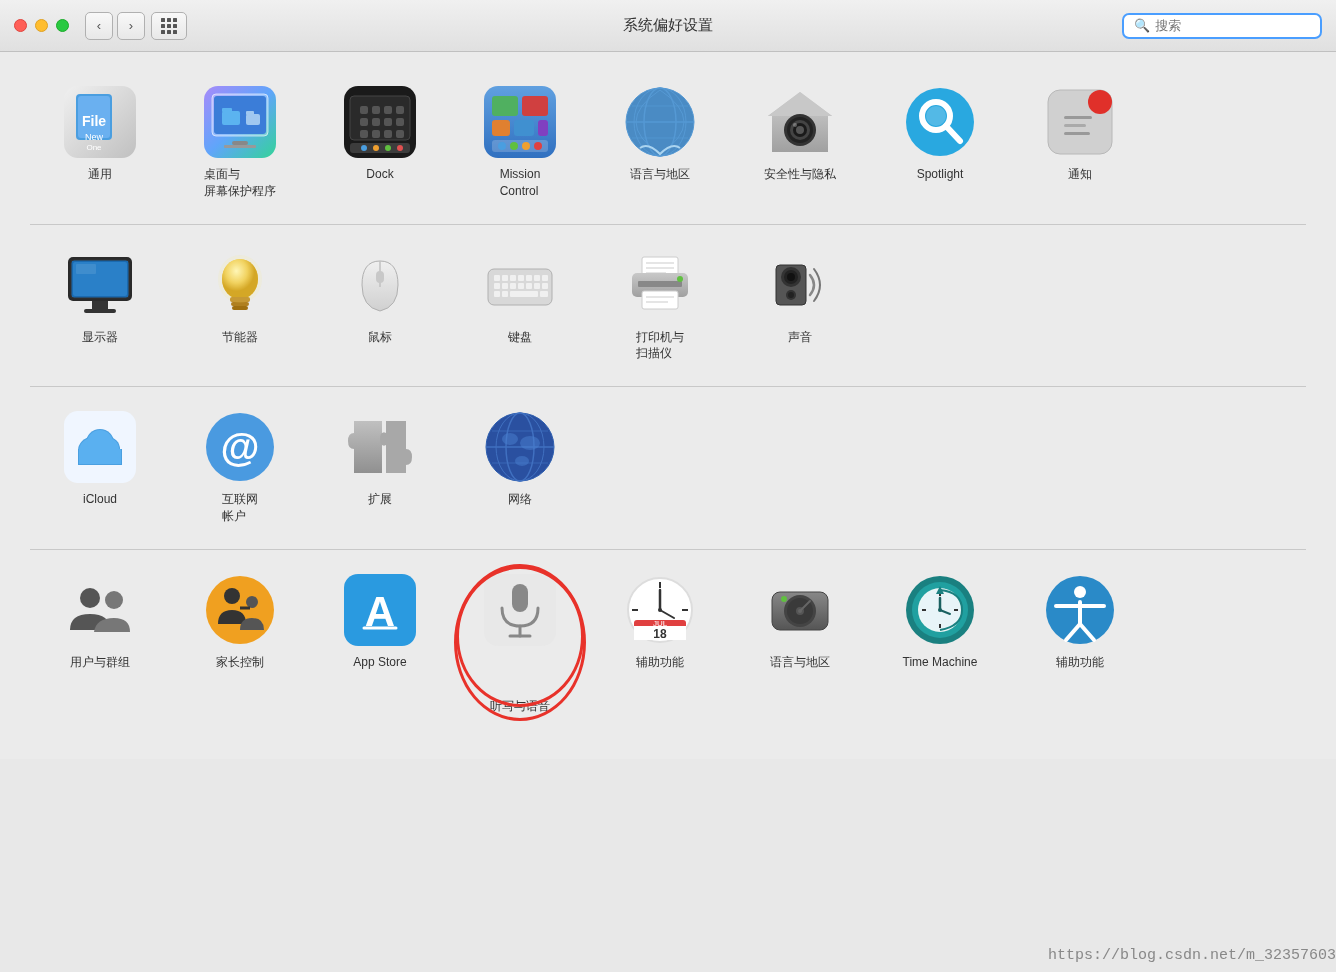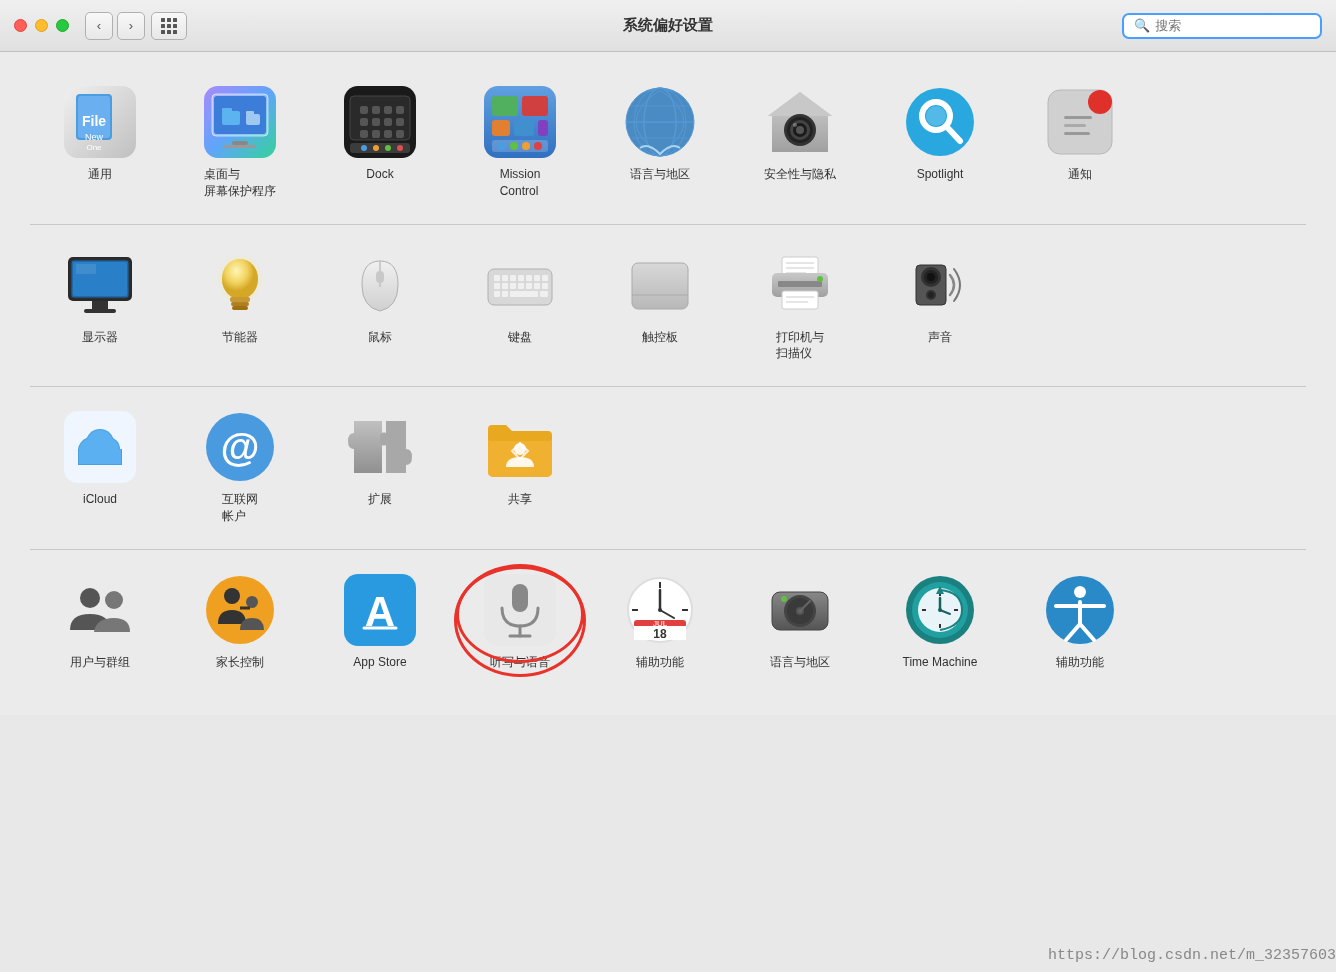--- a/index.html
+++ b/index.html
@@ -59,21 +59,21 @@
       gap: 2px;
     }
     .grid-dot { width: 4px; height: 4px; background: #555; border-radius: 0.5px; }
 
     .title {
       position: absolute;
       left: 50%;
       transform: translateX(-50%);
       font-size: 15px;
       color: #333;
-      font-weight: 700;
+      font-weight: 400;
     }
     .search-box {
       margin-left: auto;
       display: flex;
       align-items: center;
       background: white;
       border: 2px solid #4a9eff;
       border-radius: 7px;
       padding: 3px 10px;
       width: 200px;
@@ -131,20 +131,21 @@
       text-align: left;
       line-height: 1.4;
     }
 
     
     svg { display: block; }
 
     
     .pref-item.highlighted {
       position: relative;
+      gap: 44px;
     }
     .pref-item.highlighted::before {
       content: '';
       position: absolute;
       top: 4px; left: 4px; right: 4px; bottom: 4px;
       border: 3px solid #e8322a;
       border-radius: 50%;
       pointer-events: none;
       z-index: 10;
     }
@@ -469,36 +470,20 @@
             <rect x="58" y="34" width="6" height="6" rx="1" fill="#f0f0f0"></rect>
             <rect x="10" y="42" width="6" height="6" rx="1" fill="#f0f0f0"></rect>
             <rect x="18" y="42" width="6" height="6" rx="1" fill="#f0f0f0"></rect>
             <rect x="26" y="42" width="28" height="6" rx="1" fill="#f0f0f0"></rect>
             <rect x="56" y="42" width="8" height="6" rx="1" fill="#f0f0f0"></rect>
           </svg>
         </div>
         <div class="pref-label">键盘</div>
       </div>
 
-      <div class="pref-item">
-        <div class="pref-icon">
-          <svg width="72" height="72" viewBox="0 0 72 72">
-            <defs>
-              <linearGradient id="tpGrad" x1="0" y1="0" x2="0" y2="1">
-                <stop offset="0%" stop-color="#d8d8d8"></stop>
-                <stop offset="100%" stop-color="#b8b8b8"></stop>
-              </linearGradient>
-            </defs>
-            <rect x="8" y="14" width="56" height="46" rx="6" fill="url(#tpGrad)"></rect>
-            <rect x="8" y="14" width="56" height="46" rx="6" fill="none" stroke="#aaa" stroke-width="1"></rect>
-            <line x1="8" y1="46" x2="64" y2="46" stroke="#aaa" stroke-width="1"></line>
-          </svg>
-        </div>
-        <div class="pref-label">触控板</div>
-      </div>
 
       <div class="pref-item">
         <div class="pref-icon">
           <svg width="72" height="72" viewBox="0 0 72 72">
             <defs>
               <linearGradient id="printerGrad" x1="0" y1="0" x2="0" y2="1">
                 <stop offset="0%" stop-color="#c8c8c8"></stop>
                 <stop offset="100%" stop-color="#a0a0a0"></stop>
               </linearGradient>
             </defs>
@@ -599,38 +584,42 @@
               </linearGradient>
             </defs>
 
             <path d="M 10 10 L 38 10 L 38 22 Q 44 20 44 28 Q 44 36 38 34 L 38 62 L 10 62 L 10 38 Q 4 38 4 30 Q 4 22 10 22 Z" fill="url(#extGrad)"></path>
             <path d="M 42 10 L 62 10 L 62 38 Q 68 38 68 46 Q 68 54 62 54 L 62 62 L 42 62 L 42 34 Q 36 36 36 28 Q 36 20 42 22 Z" fill="#a8a8a8"></path>
           </svg>
         </div>
         <div class="pref-label">扩展</div>
       </div>
 
-
-
-      <div class="pref-item">
-        <div class="pref-icon">
-          <svg width="72" height="72" viewBox="0 0 72 72">
-
-            <rect x="4" y="24" width="64" height="42" rx="5" fill="#f0b030"></rect>
-            <rect x="4" y="30" width="64" height="36" rx="5" fill="#f0b030"></rect>
-            <path d="M 4 24 L 4 28 Q 4 30 8 30 L 64 30 Q 68 30 68 28 L 68 24 Q 68 20 64 20 L 28 20 L 22 14 L 8 14 Q 4 14 4 18 Z" fill="#e8a820"></path>
-
-            <circle cx="36" cy="38" r="6" fill="white" opacity="0.9"></circle>
-            <path d="M 22 56 Q 22 46 36 46 Q 50 46 50 56" fill="white" opacity="0.9"></path>
-
-            <polygon points="36,32 44,40 36,48 28,40" fill="none" stroke="white" stroke-width="2" opacity="0.8"></polygon>
-          </svg>
-        </div>
-        <div class="pref-label">共享</div>
-      </div>
+      <div class="pref-item">
+        <div class="pref-icon">
+          <svg width="72" height="72" viewBox="0 0 72 72">
+
+            <circle cx="36" cy="36" r="34" fill="#2a50a0"></circle>
+            <circle cx="36" cy="36" r="34" fill="none" stroke="#3060b0" stroke-width="1"></circle>
+
+            <ellipse cx="36" cy="36" rx="14" ry="34" fill="none" stroke="#4070c0" stroke-width="1.5"></ellipse>
+            <ellipse cx="36" cy="36" rx="24" ry="34" fill="none" stroke="#4070c0" stroke-width="1"></ellipse>
+            <line x1="2" y1="36" x2="70" y2="36" stroke="#4070c0" stroke-width="1.5"></line>
+            <line x1="8" y1="20" x2="64" y2="20" stroke="#4070c0" stroke-width="1" opacity="0.7"></line>
+            <line x1="8" y1="52" x2="64" y2="52" stroke="#4070c0" stroke-width="1" opacity="0.7"></line>
+
+            <ellipse cx="26" cy="28" rx="8" ry="6" fill="#4a80d0" opacity="0.5"></ellipse>
+            <ellipse cx="46" cy="32" rx="10" ry="7" fill="#4a80d0" opacity="0.5"></ellipse>
+            <ellipse cx="38" cy="50" rx="7" ry="5" fill="#4a80d0" opacity="0.5"></ellipse>
+          </svg>
+        </div>
+        <div class="pref-label">网络</div>
+      </div>
+
+
 
     </div>
   </div>
 
   <div class="section">
     <div class="icons-grid">
 
       <div class="pref-item">
         <div class="pref-icon">
           <svg width="72" height="72" viewBox="0 0 72 72">

